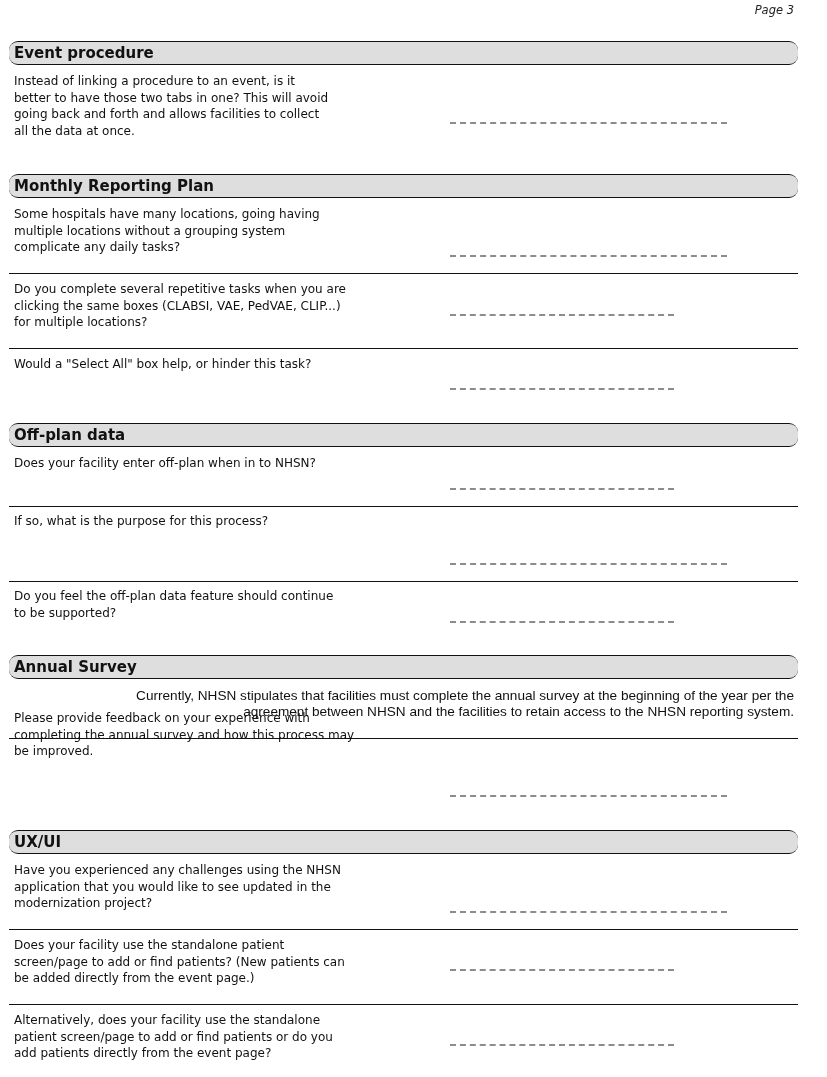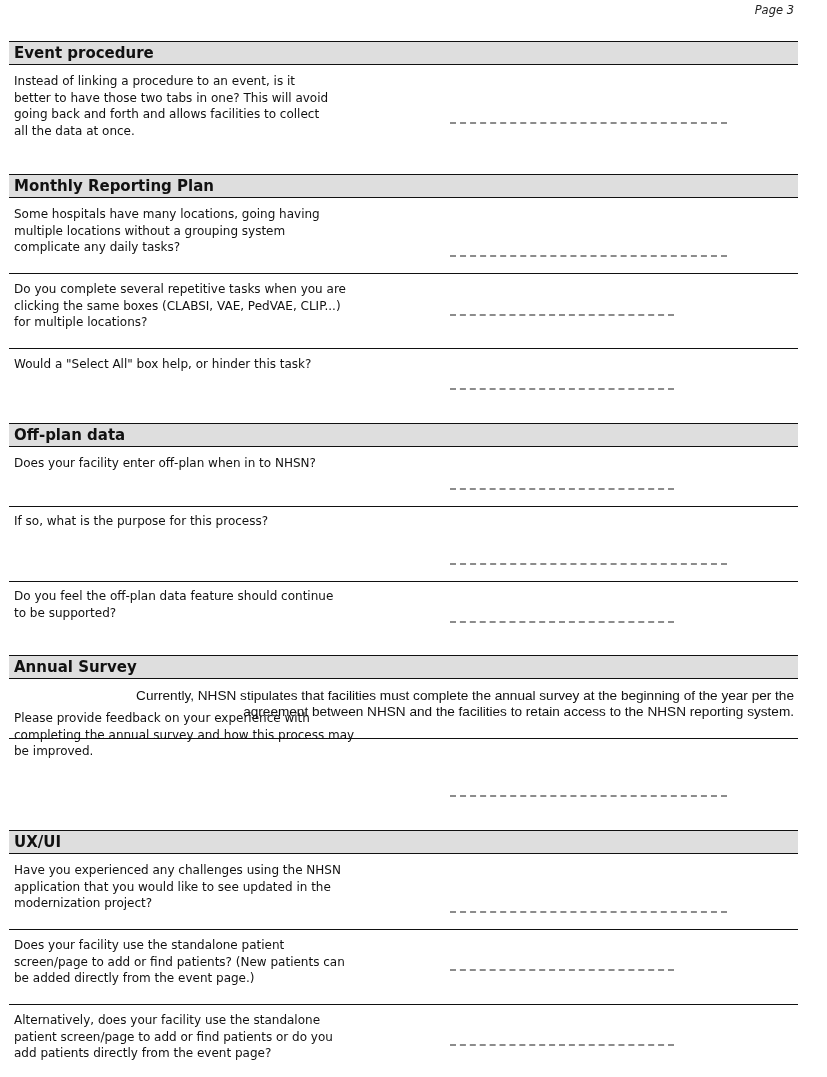--- a/index.html
+++ b/index.html
@@ -1,20 +1,20 @@
 <!DOCTYPE html>
 <html><head>
 <meta charset="utf-8">
 <style>
   html, body { margin: 0; padding: 0; background: #ffffff; }
   body { width: 827px; height: 1077px; position: relative; overflow: hidden;
          font-family: "DejaVu Sans", sans-serif; color: #111; }
   .page-num { position: absolute; top: 3px; right: 33px; font-size: 11.5px; font-style: italic; color: #222; }
   .sec-head { position: absolute; left: 9px; width: 789px; height: 24px; background: #dedede;
-              border-top: 1.5px solid #111; border-bottom: 1.5px solid #111; box-sizing: border-box; }
+              border-top: 1.5px solid #111; border-bottom: 1.5px solid #111; box-sizing: border-box; border-radius: 9px; }
   .sec-head span { position: absolute; left: 5px; top: 2px; font-size: 15px; font-weight: bold; color: #111; }
   .rule { position: absolute; left: 9px; width: 789px; height: 0; border-top: 1.5px solid #111; }
   .q { position: absolute; left: 14px; font-size: 12px; line-height: 16.6px; color: #111; white-space: pre-line; }
   .q.wide { width: 780px; font-family: "Liberation Sans", sans-serif; font-size: 13.6px; line-height: 16.4px; text-align: right; }
   .ans { position: absolute; left: 450px; height: 0; border-top: 2px dashed #8c8c8c; }
   .ans.long { width: 277px; }
   .ans.short { width: 224px; }
 </style>
 </head>
 <body>

